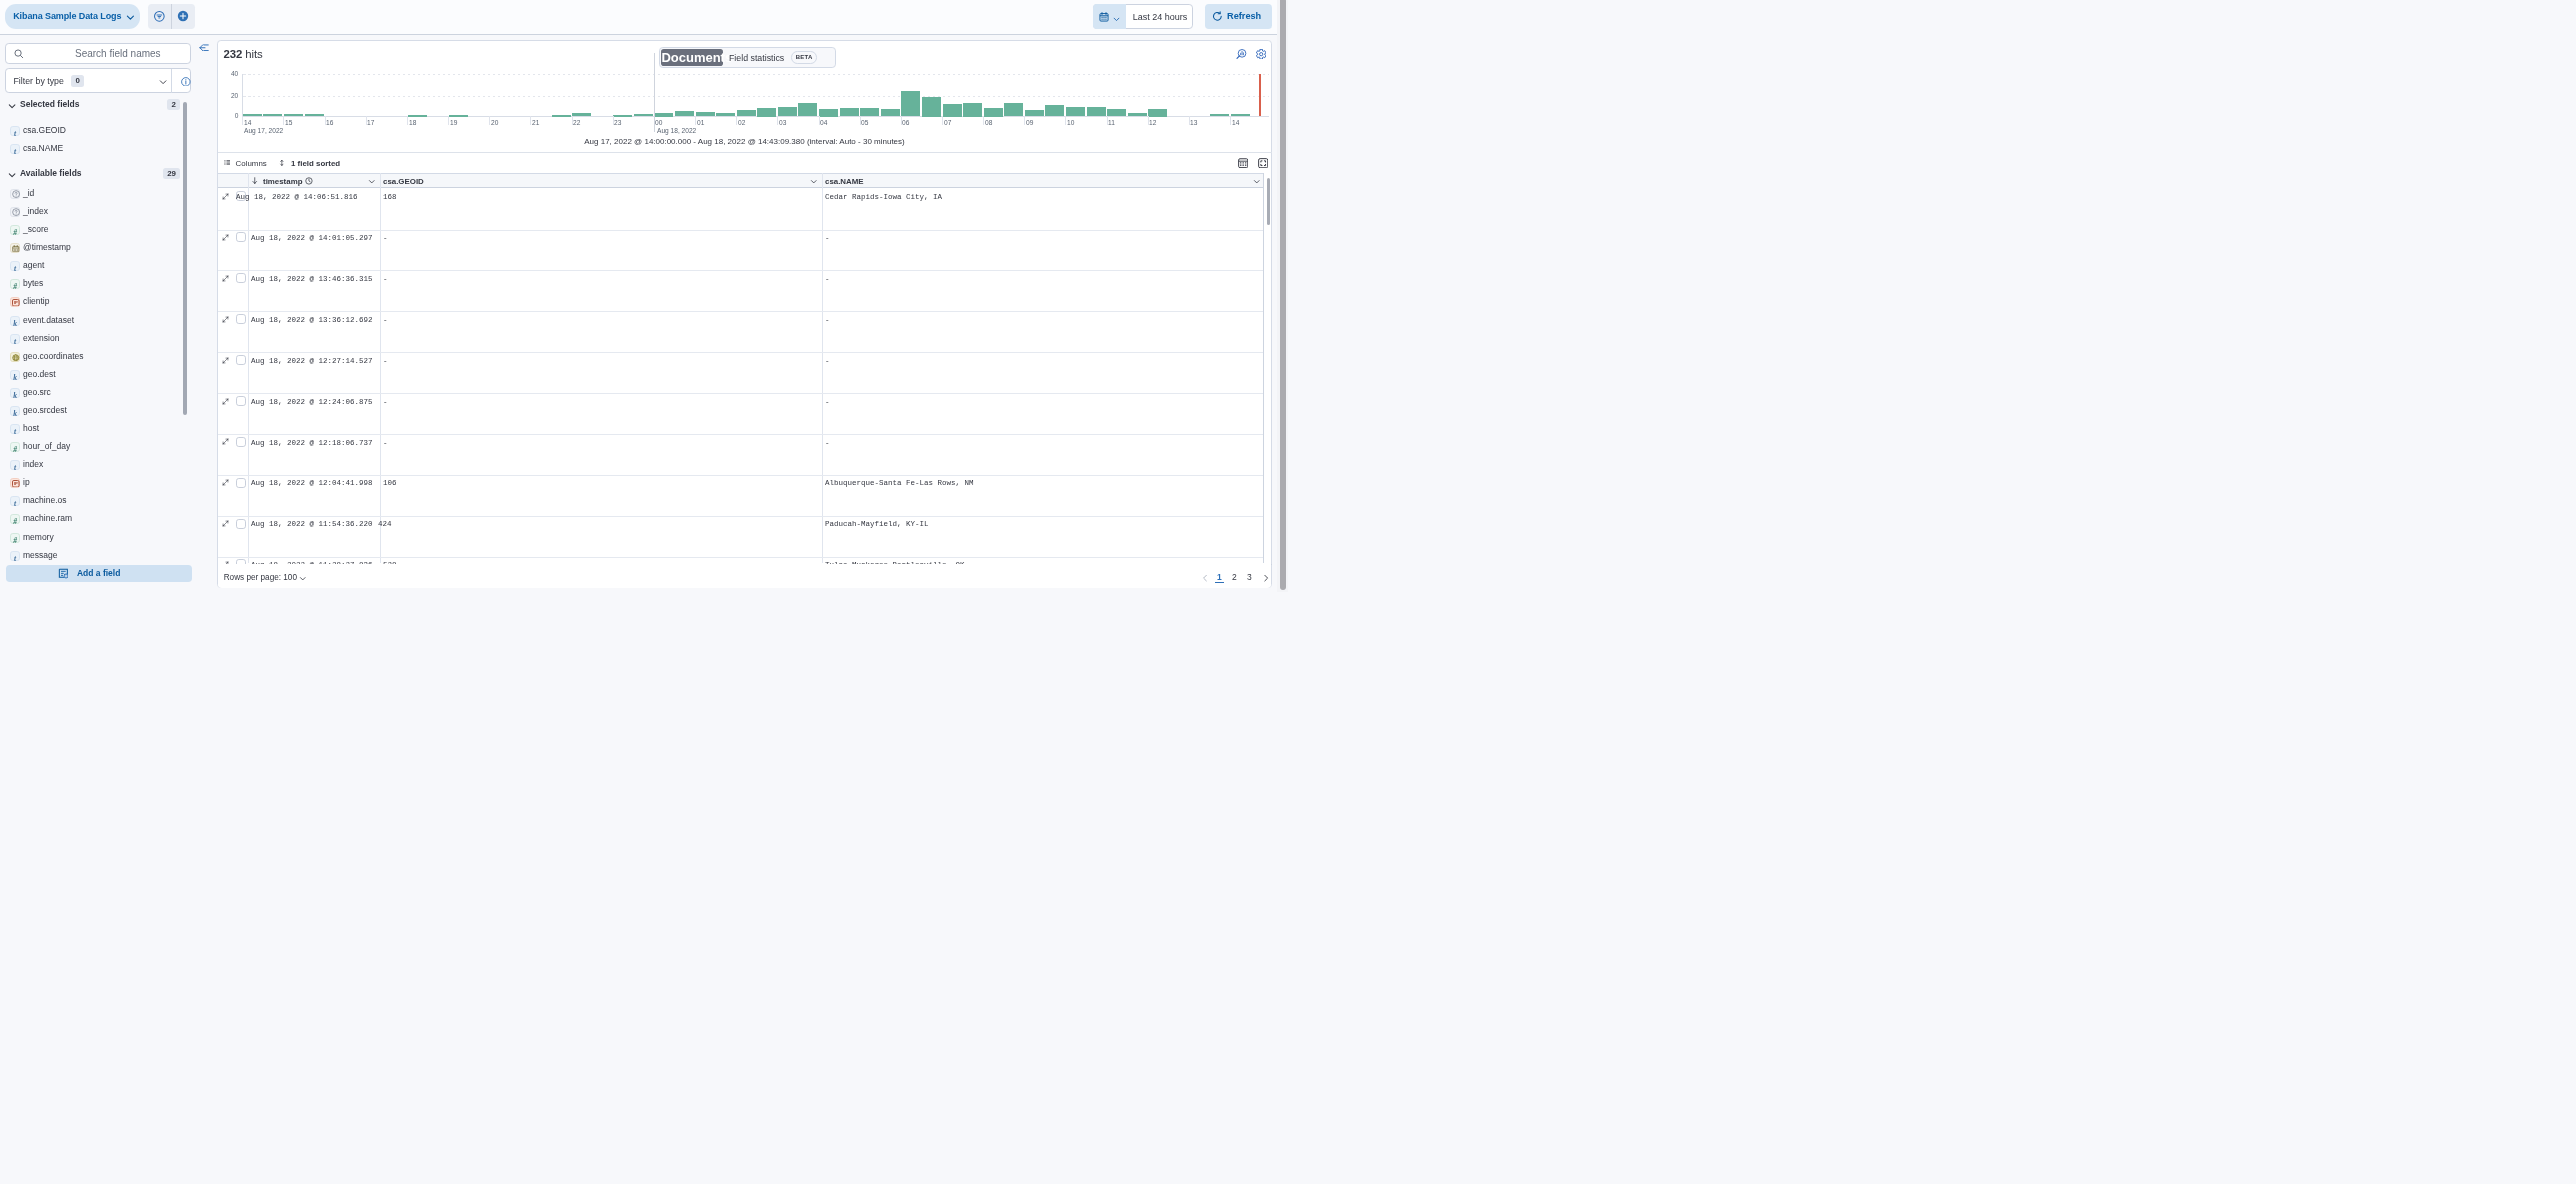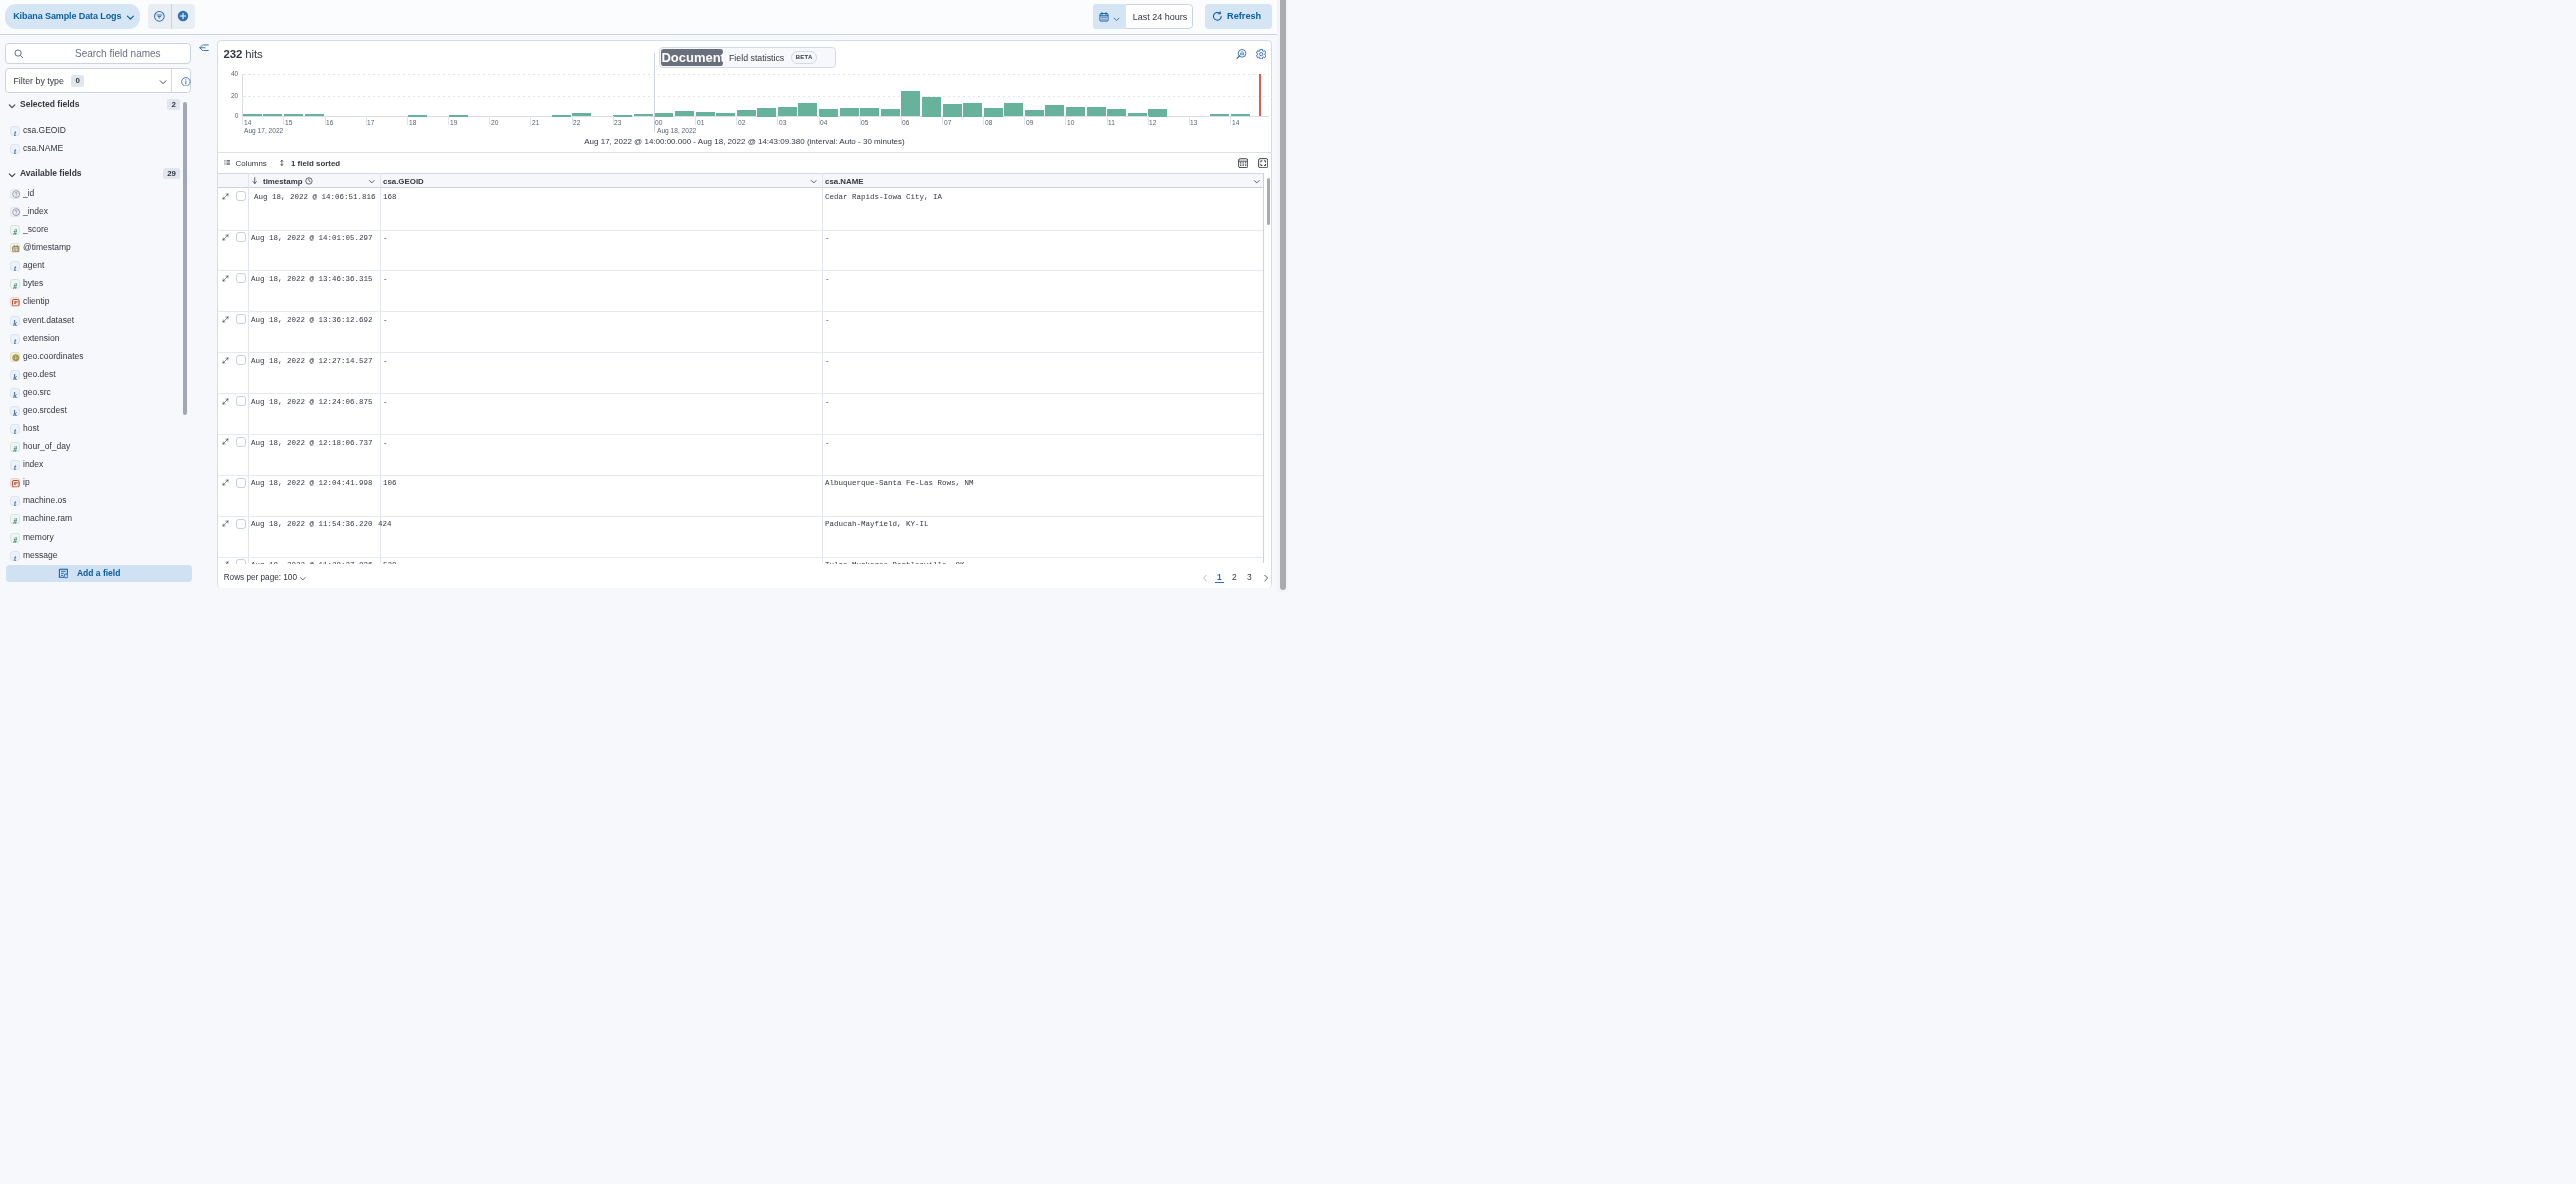--- a/index.html
+++ b/index.html
@@ -445,21 +445,21 @@
   <svg style="position:absolute;left:1035px;top:137px" width="7.5" height="7.5" viewBox="0 0 16 16">
       <path d="M3 5.5 8 10.5 13 5.5" fill="none" stroke="#343741" stroke-width="1.7" stroke-linecap="round" stroke-linejoin="round"></path>
     </svg>
   <div class="colline" style="left:30px;top:132px;height:390px"></div>
   <div class="colline" style="left:162px;top:132px;height:390px"></div>
   <div class="colline" style="left:604px;top:132px;height:390px"></div>
   <svg style="position:absolute;left:4.1px;top:152px" width="7" height="7" viewBox="0 0 16 16">
       <path d="M2.5 13.5 13.5 2.5M2.5 13.5V9M2.5 13.5H7M13.5 2.5V7M13.5 2.5H9" fill="none" stroke="#343741" stroke-width="1.3" stroke-linecap="round" stroke-linejoin="round"></path>
     </svg>
   <div style="position:absolute;left:17.6px;top:150px;width:10px;height:10px;background:#fff;border:0.6px solid #c9cfdb;border-radius:2.8px"></div>
-  <div class="mono" style="position:absolute;left:36px;top:150px;height:12.6px;line-height:12.6px">Aug 18, 2022 @ 14:06:51.816</div>
+  <div class="mono" style="position:absolute;left:18px;top:150px;height:12.6px;line-height:12.6px">Aug 18, 2022 @ 14:06:51.816</div>
   <div class="mono" style="position:absolute;left:165px;top:150px;height:12.6px;line-height:12.6px">168</div>
   <div class="mono" style="position:absolute;left:607px;top:150px;height:12.6px;line-height:12.6px">Cedar Rapids-Iowa City, IA</div>
   <div class="rowline" style="width:1045px;left:0;top:189px"></div>
   <svg style="position:absolute;left:4.1px;top:193px" width="7" height="7" viewBox="0 0 16 16">
       <path d="M2.5 13.5 13.5 2.5M2.5 13.5V9M2.5 13.5H7M13.5 2.5V7M13.5 2.5H9" fill="none" stroke="#343741" stroke-width="1.3" stroke-linecap="round" stroke-linejoin="round"></path>
     </svg>
   <div style="position:absolute;left:17.6px;top:191px;width:10px;height:10px;background:#fff;border:0.6px solid #c9cfdb;border-radius:2.8px"></div>
   <div class="mono" style="position:absolute;left:33px;top:191px;height:12.6px;line-height:12.6px">Aug 18, 2022 @ 14:01:05.297</div>
   <div class="mono" style="position:absolute;left:165px;top:191px;height:12.6px;line-height:12.6px">-</div>
   <div class="mono" style="position:absolute;left:607px;top:191px;height:12.6px;line-height:12.6px">-</div>

